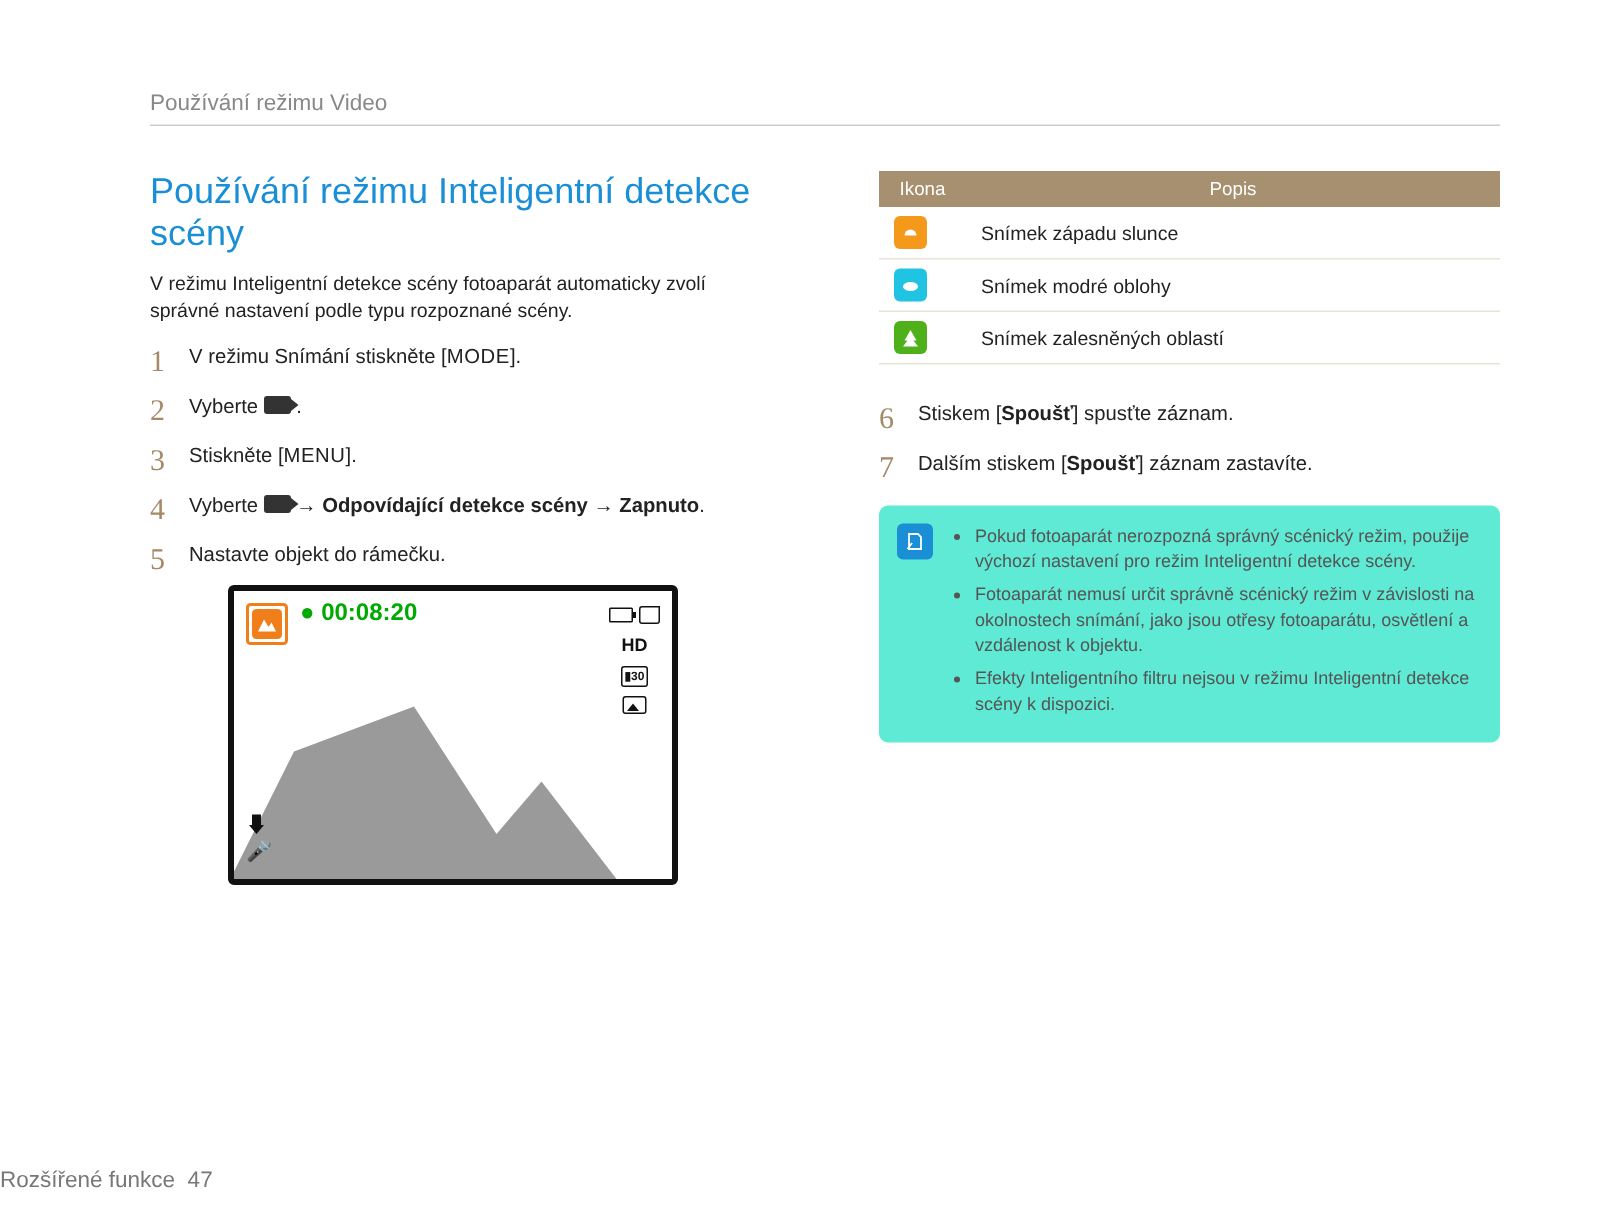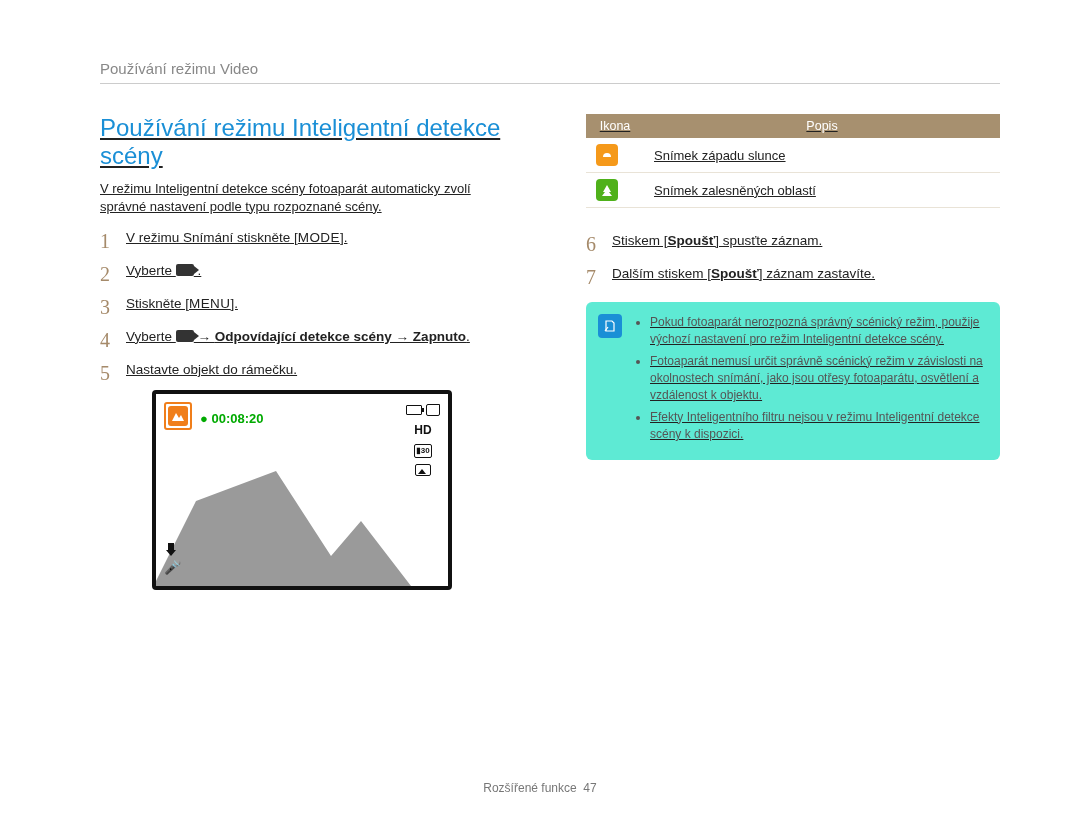--- a/index.html
+++ b/index.html
@@ -20,21 +20,20 @@
     margin-bottom: 6px;
   }
   .hr {
     border: none;
     border-top: 1px solid #ccc;
     margin-bottom: 30px;
   }
   .cols {
     display: flex;
     gap: 72px;
-    text-decoration: underline;
   }
   .col-left {
     flex: 1;
   }
   .col-right {
     flex: 1;
   }
   h1 {
     font-size: 24px;
     font-weight: 400;
@@ -113,21 +112,21 @@
     border: 2px solid #f07e1a;
     border-radius: 3px;
     display:flex;align-items:center;justify-content:center;
   }
   .cp-scene-icon-inner {
     width: 20px; height: 20px;
     background: #f07e1a;
     border-radius: 3px;
     display:flex;align-items:center;justify-content:center;
   }
-  .cp-rec { position:absolute; top:16px; left:44px; color:#0a0; font-size:13px; font-weight:bold; }
+  .cp-rec { position:absolute; top:4px; left:44px; color:#0a0; font-size:16px; font-weight:bold; }
   .cp-right-icons {
     position:absolute; top:10px; right:8px;
     display:flex; flex-direction:column; gap:6px; align-items:center;
     font-size:10px; color:#111; font-weight:bold;
   }
   .cp-right-icons .row { display:flex; gap:4px; align-items:center; }
   .battbox { width:16px;height:10px;border:1.5px solid #111;border-radius:1px;position:relative; }
   .battbox::after{content:"";position:absolute;right:-3px;top:2px;width:2px;height:4px;background:#111;}
   .cardbox { width:14px;height:12px;border:1.5px solid #111;border-radius:2px 0 2px 2px; }
   .hd { font-size:12px;text-align:center; }
@@ -190,22 +189,21 @@
     color:#fff;
     display:flex;align-items:center;justify-content:center;
     font-size:14px;
   }
   .notebox ul { list-style: disc; margin-left: 14px; }
   .notebox li { margin-bottom: 4px; }
   .footer {
     position: absolute;
     bottom: 20px;
     width: 1080px;
-    text-align: center;
-    font-size: 12px;
+    font-size: 15px;
     color: #777;
   }
 </style>
 </head>
 <body>
 
 <div class="page">
   <div class="breadcrumb">Používání režimu Video</div>
   <hr class="hr">
 
@@ -275,20 +273,28 @@
           <tr>
             <td><span class="iconcell ic-orange2">
               <svg width="14" height="14" viewBox="0 0 14 14">
                     <circle cx="7" cy="9" r="4" fill="#fff"></circle>
                     <rect x="0" y="9" width="14" height="5" fill="#f5991a"></rect>
                   </svg>
             </span></td>
             <td>Snímek západu slunce</td>
           </tr>
           <tr>
+            <td><span class="iconcell ic-cyan">
+              <svg width="14" height="14" viewBox="0 0 14 14">
+                    <ellipse cx="7" cy="8" rx="5" ry="3" fill="#fff"></ellipse>
+                  </svg>
+            </span></td>
+            <td>Snímek modré oblohy</td>
+          </tr>
+          <tr>
             <td><span class="iconcell ic-green">
               <svg width="14" height="14" viewBox="0 0 14 14">
                     <path d="M7 2 L11 9 H9 L12 13 H2 L5 9 H3 Z" fill="#fff"></path>
                   </svg>
             </span></td>
             <td>Snímek zalesněných oblastí</td>
           </tr>
         </tbody>
       </table>
 

